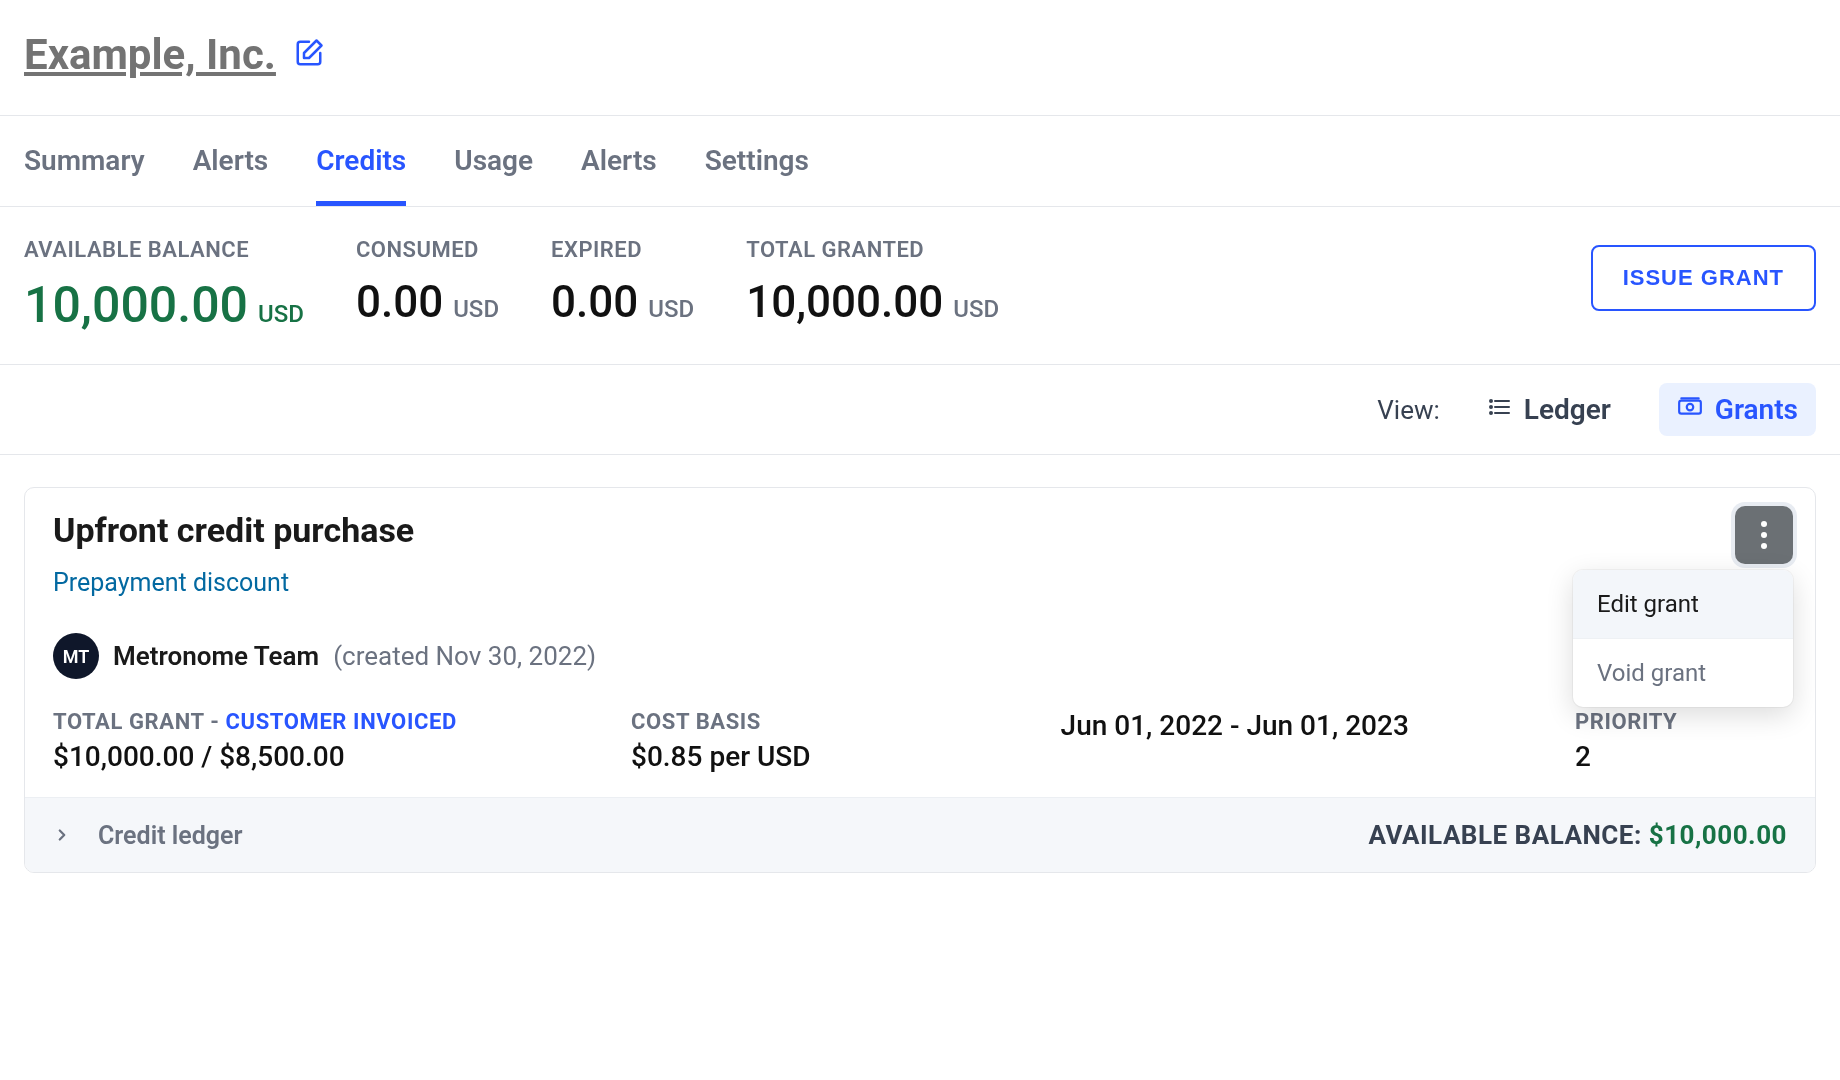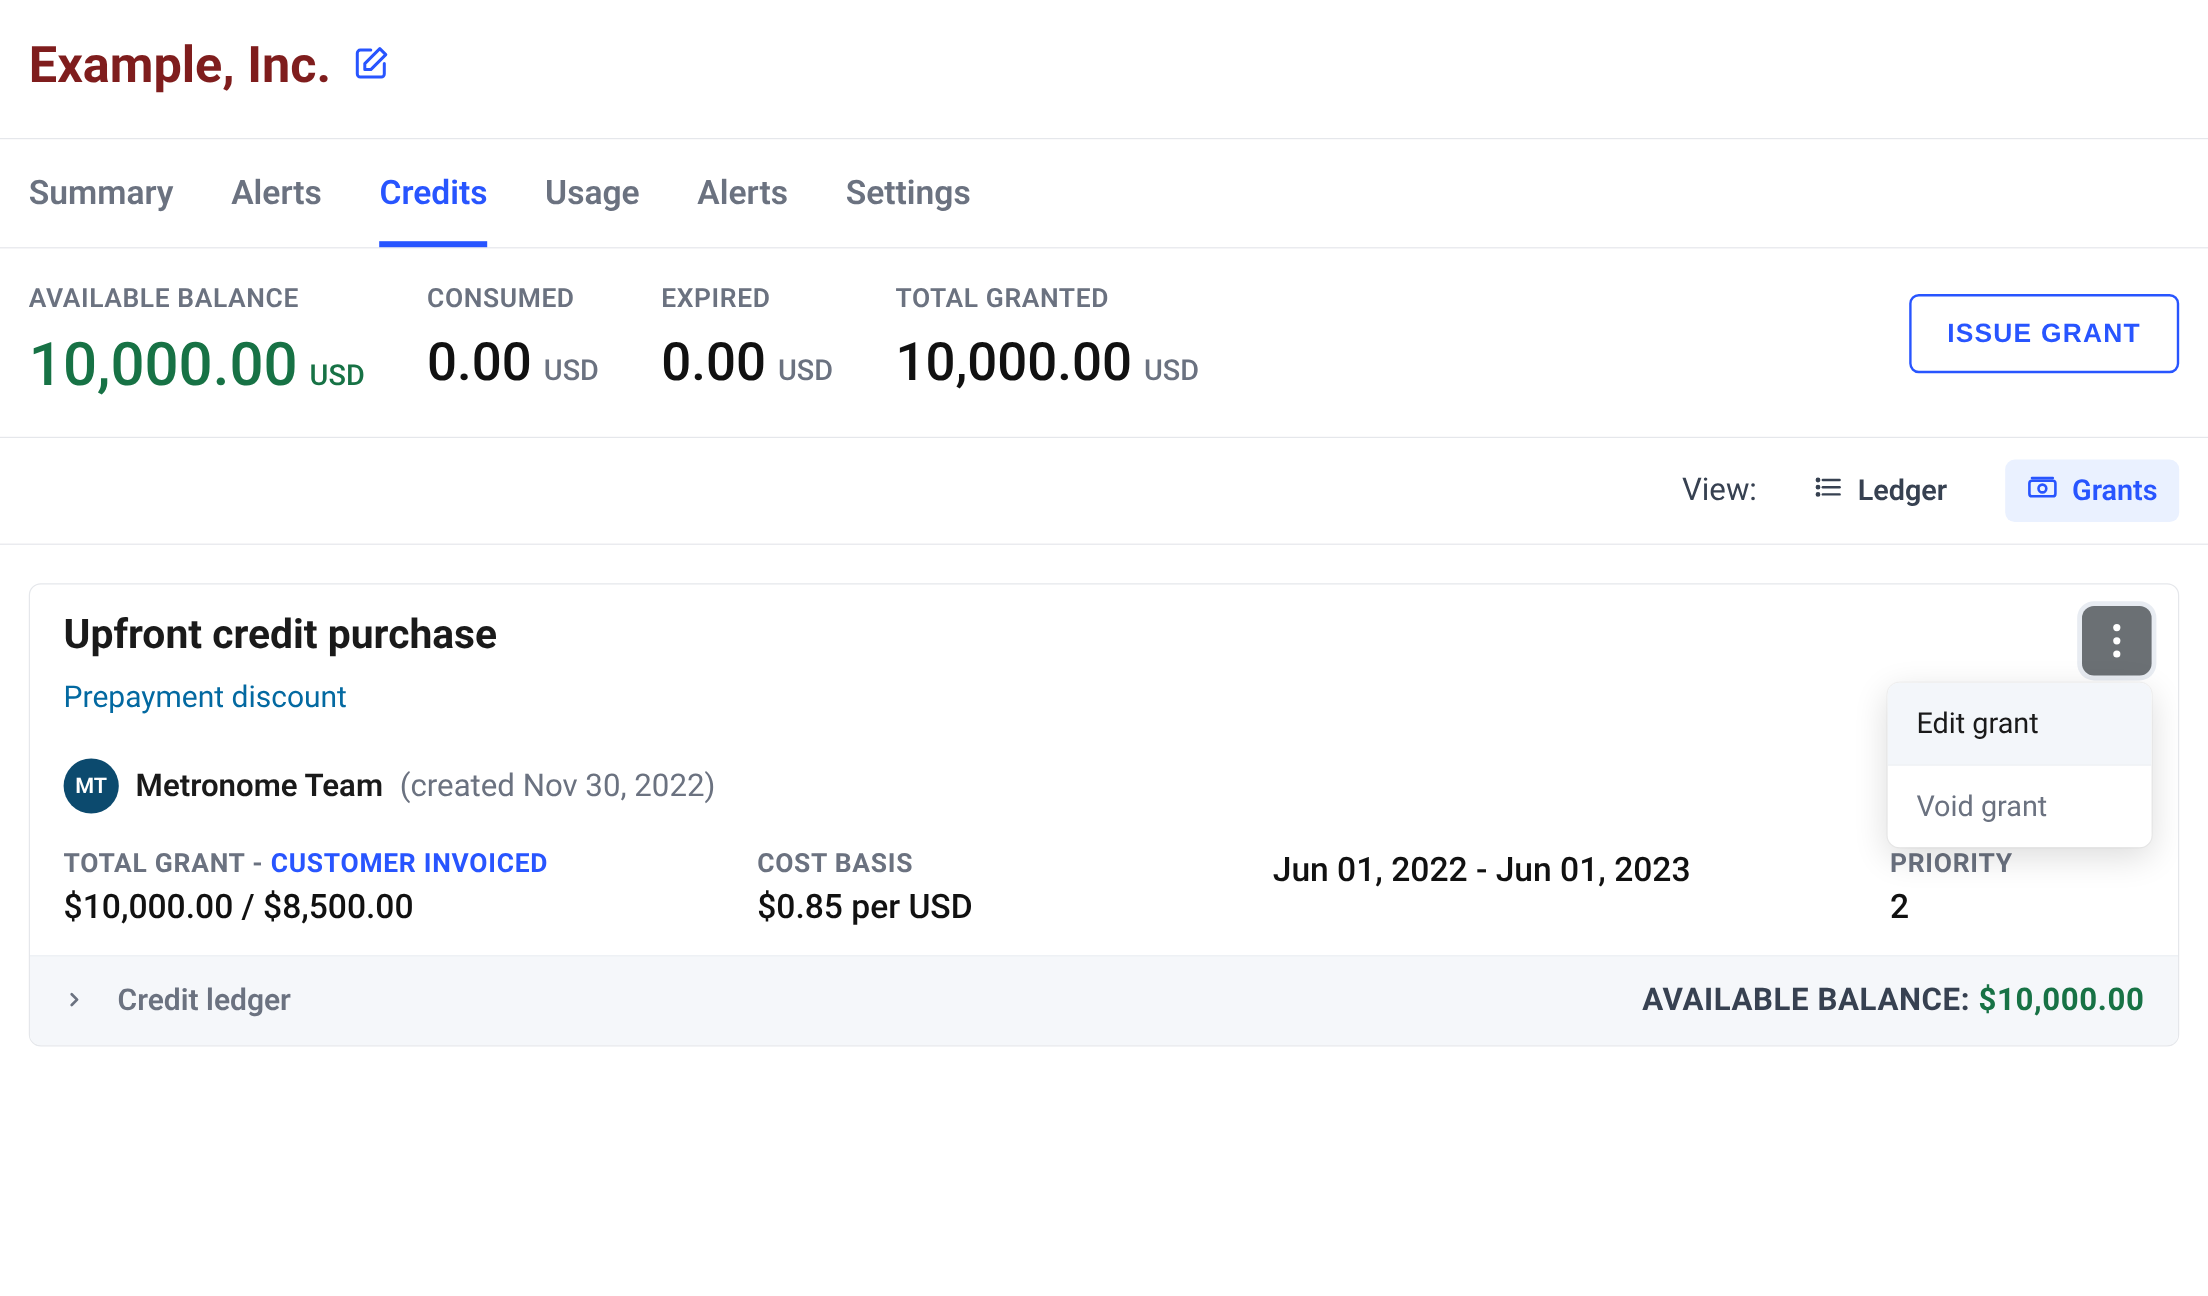--- a/index.html
+++ b/index.html
@@ -14,21 +14,22 @@
   .header {
     display: flex;
     align-items: center;
     gap: 18px;
     padding: 30px 24px 36px 24px;
     border-bottom: 1px solid #e5e7eb;
   }
   .company-name {
     font-size: 42px;
     font-weight: 700;
-    color: #7f1d1d;
+    color: #737373;
+    text-decoration: underline;
   }
   .edit-icon { color: #2855ff; cursor: pointer; }
   .tabs {
     display: flex;
     gap: 48px;
     padding: 0 24px;
     border-bottom: 1px solid #e5e7eb;
   }
   .tab {
     padding: 28px 0 24px 0;
@@ -83,21 +84,21 @@
     gap: 30px;
     padding: 18px 24px;
     border-bottom: 1px solid #e5e7eb;
     justify-content: flex-end;
   }
   .view-label { font-size: 26px; color: #374151; }
   .view-option {
     display: inline-flex;
     align-items: center;
     gap: 12px;
-    font-size: 24px;
+    font-size: 28px;
     font-weight: 600;
     color: #374151;
     cursor: pointer;
     padding: 10px 18px;
     border-radius: 8px;
   }
   .view-option.active {
     background: #eaf1ff;
     color: #2855ff;
   }
@@ -110,21 +111,21 @@
     position: relative;
   }
   .grant-card-body { padding: 22px 28px 24px 28px; }
   .grant-title { font-size: 34px; font-weight: 700; margin-bottom: 18px; }
   .grant-subtitle { font-size: 25px; color: #0369a1; margin-bottom: 36px; }
   .grant-creator {
     display: flex; align-items: center; gap: 14px; margin-bottom: 30px;
   }
   .avatar {
     width: 46px; height: 46px; border-radius: 50%;
-    background: #0c4a6e; color: #fff; font-size: 18px; font-weight: 600;
+    background: #0f172a; color: #fff; font-size: 18px; font-weight: 600;
     display: inline-flex; align-items: center; justify-content: center;
   }
   .creator-name { font-size: 26px; font-weight: 600; }
   .created-meta { font-size: 26px; color: #6b7280; }
   .grant-details {
     display: grid;
     grid-template-columns: 1.25fr 0.9fr 1.1fr 0.5fr;
     gap: 48px;
   }
   .detail-label { font-size: 22px; font-weight: 700; color: #6b7280; letter-spacing: 0.6px; margin-bottom: 6px; display: block; }

